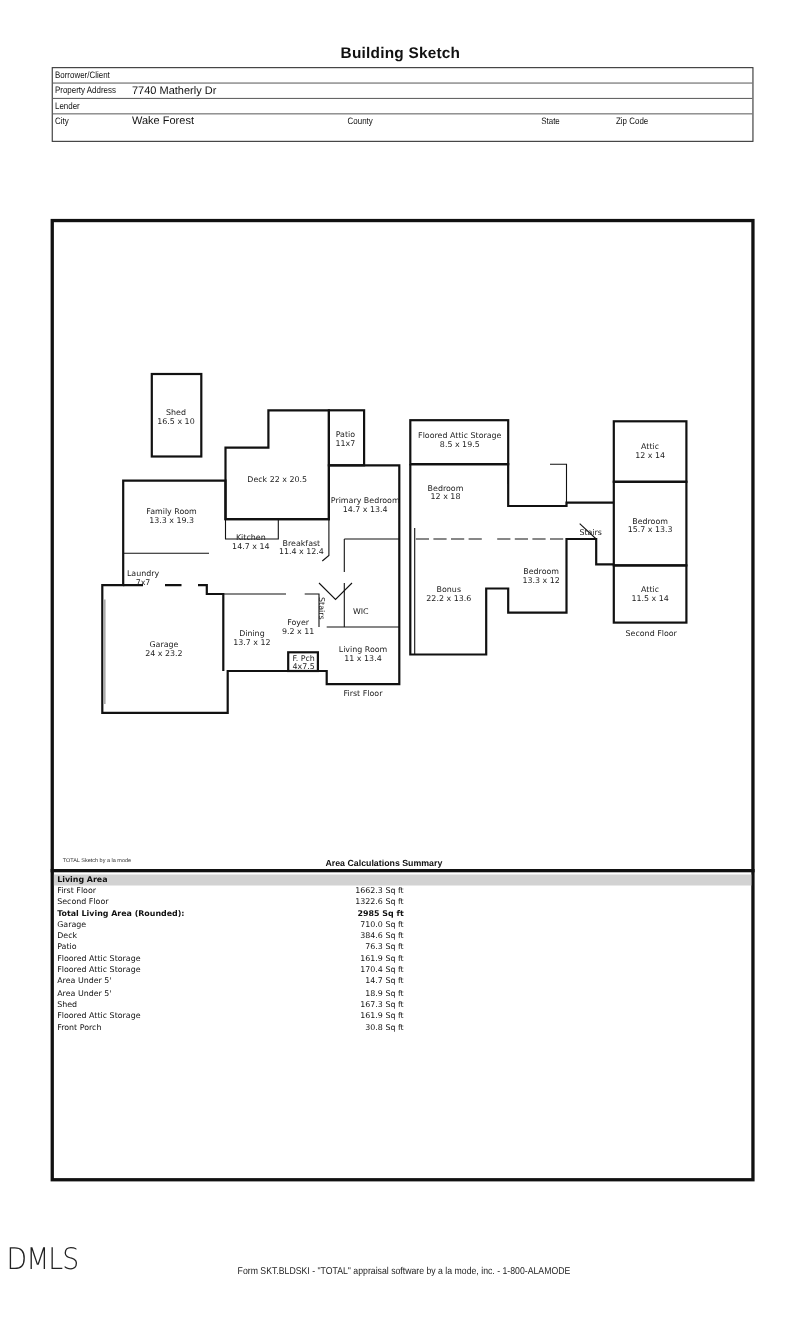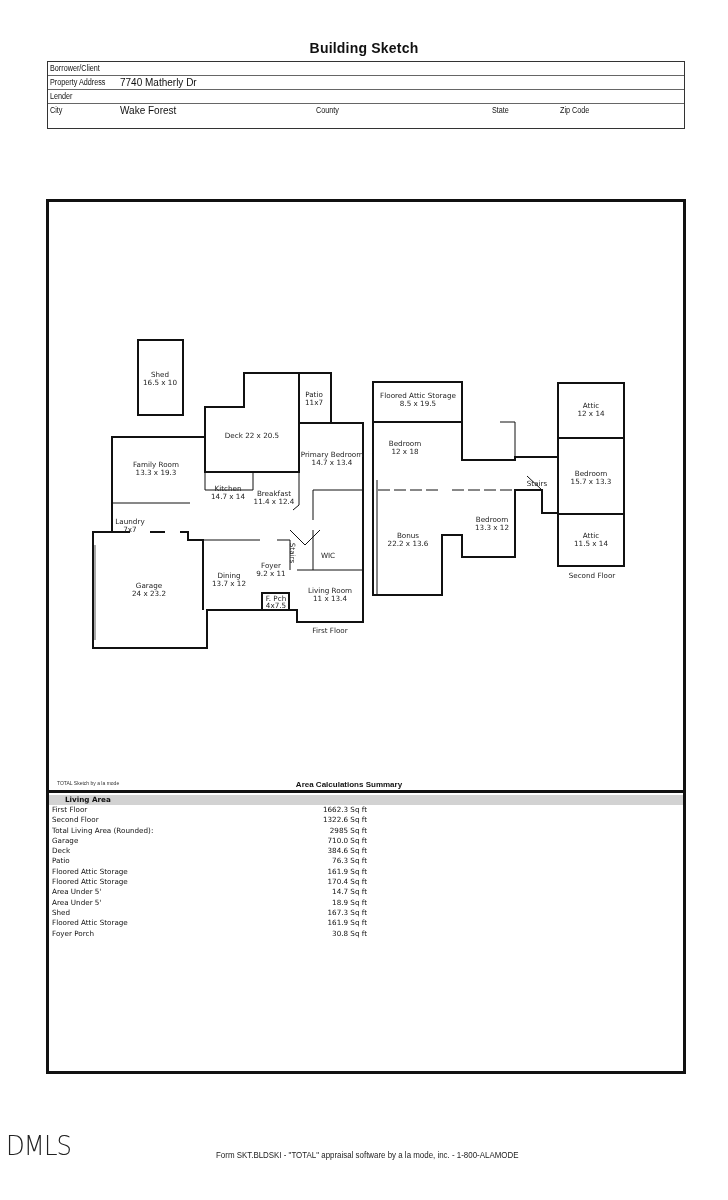--- a/index.html
+++ b/index.html
@@ -20,24 +20,24 @@
   .frame { position:absolute; left:46px; top:199px; width:640px; height:875px;
            border:3px solid #111; box-sizing:border-box; }
   .sketch { position:absolute; left:0; top:0; width:728px; height:790px; }
   .room-lbl { font-family:"DejaVu Sans", sans-serif; font-size:7.2px; fill:#222; text-anchor:middle; }
 
   .credit { position:absolute; left:57px; top:780px; font-size:5px; color:#333; }
   .area-title { position:absolute; left:234px; width:230px; top:780px; text-align:center;
                 font-weight:bold; font-size:8px; }
   .divider { position:absolute; left:46px; top:790px; width:640px; height:3px; background:#111; }
   .area { position:absolute; left:49px; top:795px; width:634px; font-family:"DejaVu Sans", sans-serif; font-size:7.2px; }
-  .area .sec { background:#d2d2d2; font-weight:bold; height:10px; line-height:10px; padding-left:16px; }
+  .area .sec { background:#d2d2d2; font-weight:bold; height:10px; line-height:10px; padding-left:3px; }
   .area .r { height:10.3px; line-height:10.3px; position:relative; padding-left:3px; }
   .area .r .v { position:absolute; left:0; width:318px; text-align:right; }
-  .area .r.b { font-weight:normal; }
+  .area .r.b { font-weight:bold; }
 
   .logo { position:absolute; left:6px; top:1130px; font-family:"DejaVu Sans", sans-serif;
           font-size:27px; font-weight:200; letter-spacing:-1px; color:#222; transform:scaleX(0.9);
           transform-origin:left; }
   .footer { position:absolute; left:216px; top:1150px; font-size:9px; color:#222;
             transform:scaleX(0.88); transform-origin:left; white-space:nowrap; }
 </style>
 </head>
 <body>
 
@@ -171,17 +171,17 @@
   <div class="r b"><span>Total Living Area (Rounded):</span><span class="v">2985 Sq ft</span></div>
   <div class="r"><span>Garage</span><span class="v">710.0 Sq ft</span></div>
   <div class="r"><span>Deck</span><span class="v">384.6 Sq ft</span></div>
   <div class="r"><span>Patio</span><span class="v">76.3 Sq ft</span></div>
   <div class="r"><span>Floored Attic Storage</span><span class="v">161.9 Sq ft</span></div>
   <div class="r"><span>Floored Attic Storage</span><span class="v">170.4 Sq ft</span></div>
   <div class="r"><span>Area Under 5'</span><span class="v">14.7 Sq ft</span></div>
   <div class="r"><span>Area Under 5'</span><span class="v">18.9 Sq ft</span></div>
   <div class="r"><span>Shed</span><span class="v">167.3 Sq ft</span></div>
   <div class="r"><span>Floored Attic Storage</span><span class="v">161.9 Sq ft</span></div>
-  <div class="r"><span>Foyer Porch</span><span class="v">30.8 Sq ft</span></div>
+  <div class="r"><span>Front Porch</span><span class="v">30.8 Sq ft</span></div>
 </div>
 
 <div class="logo">DMLS</div>
 <div class="footer">Form SKT.BLDSKI - "TOTAL" appraisal software by a la mode, inc. - 1-800-ALAMODE</div>
 
 </body></html>

